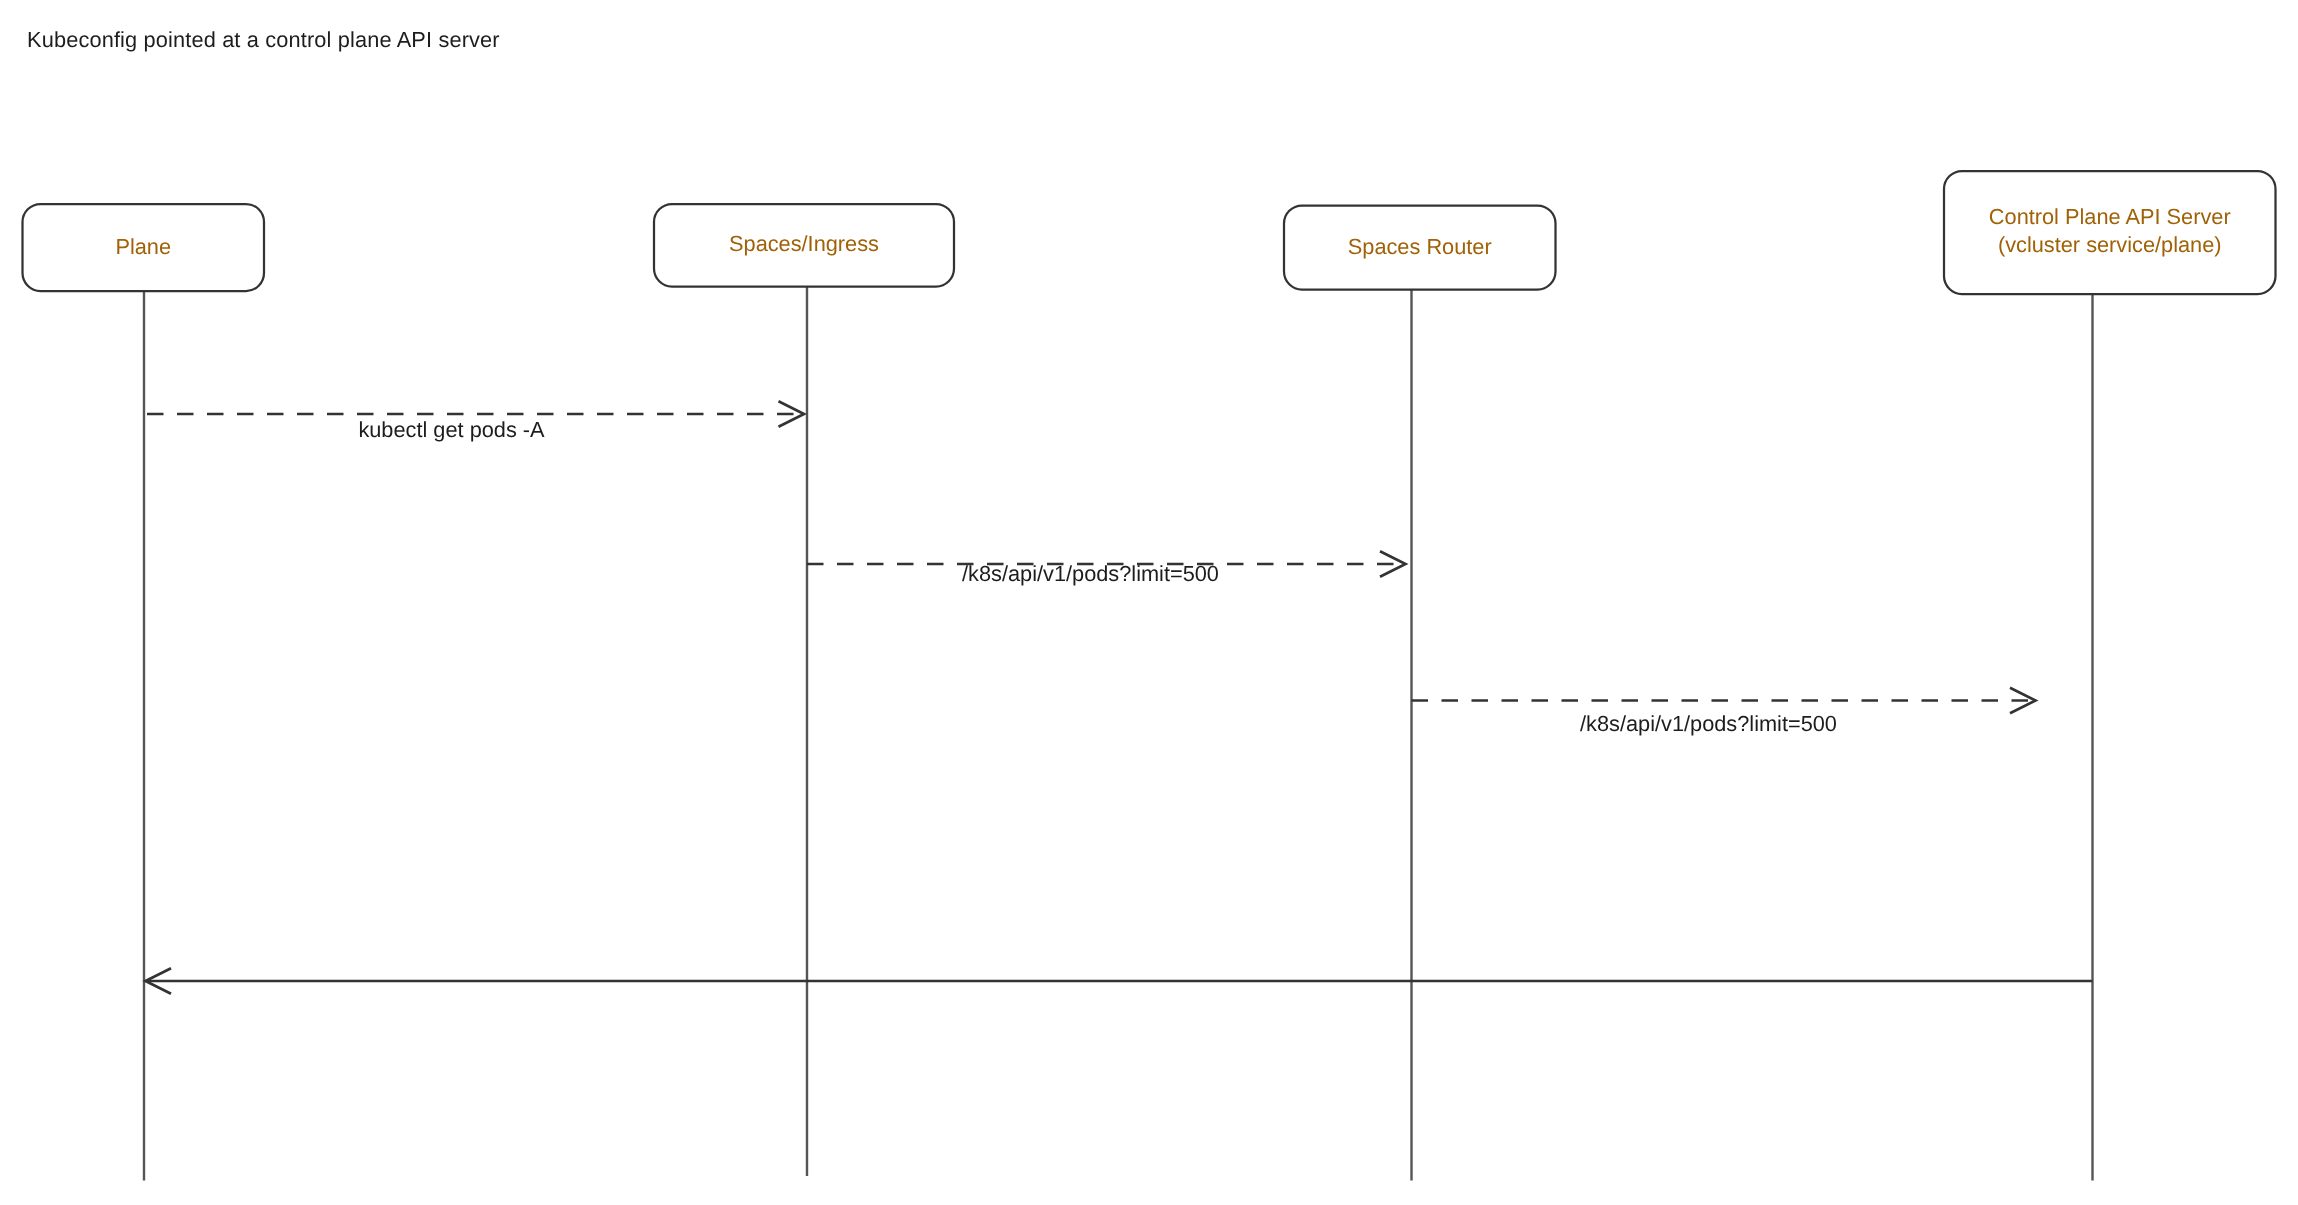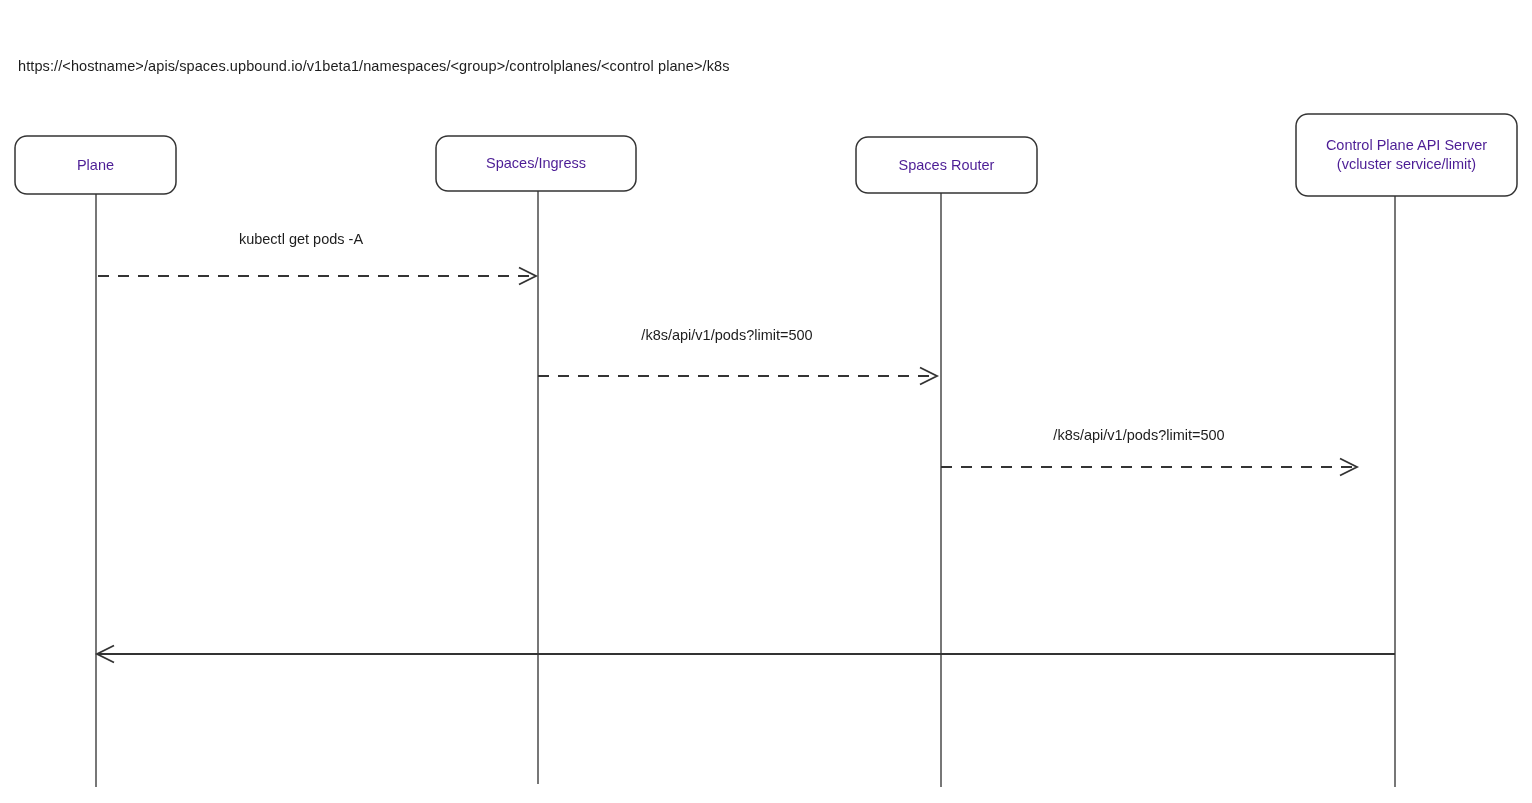--- a/index.html
+++ b/index.html
@@ -33,40 +33,41 @@
   
   #canvas {
     position: absolute;
     left: 0; top: 0;
     width: 1532px;
     height: 803px;
   }
   .participant-label {
     position: absolute;
     font-size: 14.5px;
-    color: #4c1d95;
+    color: #a16207;
     text-align: center;
     white-space: nowrap;
     line-height: 19px;
   }
   .msg-label {
     position: absolute;
     font-size: 14.5px;
     color: #1d1d1d;
     text-align: center;
     white-space: nowrap;
     transform: translateX(-50%);
+    margin-top: 48px;
   }
 </style>
 </head>
 <body>
 
 <div id="diagram-root">
 
-  <div class="header-text" id="header-line-2">https://&lt;hostname&gt;/apis/spaces.upbound.io/v1beta1/namespaces/&lt;group&gt;/controlplanes/&lt;control plane&gt;/k8s</div>
+  <div class="header-text" id="header-line-1">Kubeconfig pointed at a control plane API server</div>
 
   <svg id="canvas" xmlns="http://www.w3.org/2000/svg" viewBox="0 0 1532 803">
     <g id="lifelines-group">
         <line x1="96" y1="194" x2="96" y2="787" stroke="#555555" stroke-width="1.6"></line>
         <line x1="538" y1="191" x2="538" y2="784" stroke="#555555" stroke-width="1.6"></line>
         <line x1="941" y1="193" x2="941" y2="787" stroke="#555555" stroke-width="1.6"></line>
         <line x1="1395" y1="196" x2="1395" y2="787" stroke="#555555" stroke-width="1.6"></line>
       </g>
     <g id="boxes-group">
         <rect x="15" y="136" width="161" height="58" rx="12" ry="12" fill="#ffffff" stroke="#333333" stroke-width="1.5"></rect>
@@ -91,21 +92,21 @@
         <div>Plane</div>
       </div>
       <div class="participant-label" style="left: 436px; width: 200px; top: 154px;">
         <div>Spaces/Ingress</div>
       </div>
       <div class="participant-label" style="left: 856px; width: 181px; top: 155.5px; text-align: center;">
         <div>Spaces Router</div>
       </div>
       <div class="participant-label" style="left: 1296px; width: 221px; top: 136px;">
         <div>Control Plane API Server</div>
-        <div>(vcluster service/limit)</div>
+        <div>(vcluster service/plane)</div>
       </div>
     </div>
   <div id="message-labels">
       <div class="msg-label" style="left: 301px; top: 231px;">kubectl get pods -A</div>
       <div class="msg-label" style="left: 727px; top: 327px;">/k8s/api/v1/pods?limit=500</div>
       <div class="msg-label" style="left: 1139px; top: 427px;">/k8s/api/v1/pods?limit=500</div>
     </div>
 
 </div>
 

